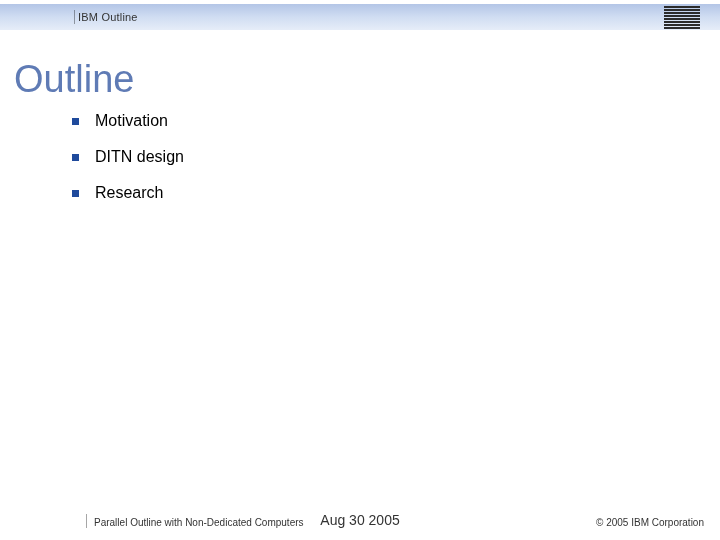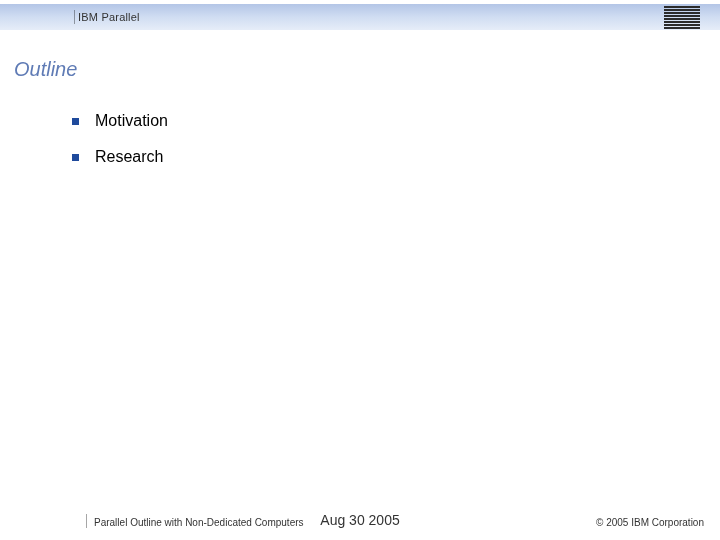--- a/index.html
+++ b/index.html
@@ -23,21 +23,21 @@
     font-size: 11px; color: #333; letter-spacing: 0.2px;
   }
   .ibm-logo {
     display: flex; flex-direction: column; gap: 1px;
   }
   .ibm-logo .bar { width: 36px; height: 2px; background: #2b2b2b; }
 
   
   .title {
     position: absolute; top: 58px; left: 14px;
-    font-size: 20px; font-weight: 400; color: #5f7bb5; font-style: italic;
+    font-size: 38px; font-weight: 400; color: #5f7bb5;
   }
 
   
   .outline-list {
     position: absolute; top: 112px; left: 72px; right: 40px;
   }
   .outline-item {
     display: flex; align-items: center; gap: 16px;
     margin-bottom: 18px;
   }
@@ -67,21 +67,21 @@
   }
 </style>
 </head>
 <body>
 
 <div class="slide">
 
   <div class="header-band">
     <div class="header-divider"></div>
     <div class="header-inner">
-      <span class="header-label">IBM Parallel</span>
+      <span class="header-label">IBM Outline</span>
       <span class="ibm-logo">
         <span class="bar"></span>
           <span class="bar"></span>
           <span class="bar"></span>
           <span class="bar"></span>
         <span class="bar"></span>
           <span class="bar"></span>
           <span class="bar"></span>
           <span class="bar"></span>
       </span>
@@ -90,20 +90,24 @@
 
   <h1 class="title">Outline</h1>
 
   <div class="outline-list">
     <div class="outline-item">
       <span class="bullet"></span>
       <span class="item-text">Motivation</span>
     </div>
     <div class="outline-item">
       <span class="bullet"></span>
+      <span class="item-text">DITN design</span>
+    </div>
+    <div class="outline-item">
+      <span class="bullet"></span>
       <span class="item-text">Research</span>
     </div>
   </div>
 
   <div class="footer-divider"></div>
   <div class="footer-left">Parallel Outline with Non-Dedicated Computers</div>
   <div class="footer-center">Aug 30 2005</div>
   <div class="footer-right">© 2005 IBM Corporation</div>
 
 </div>

